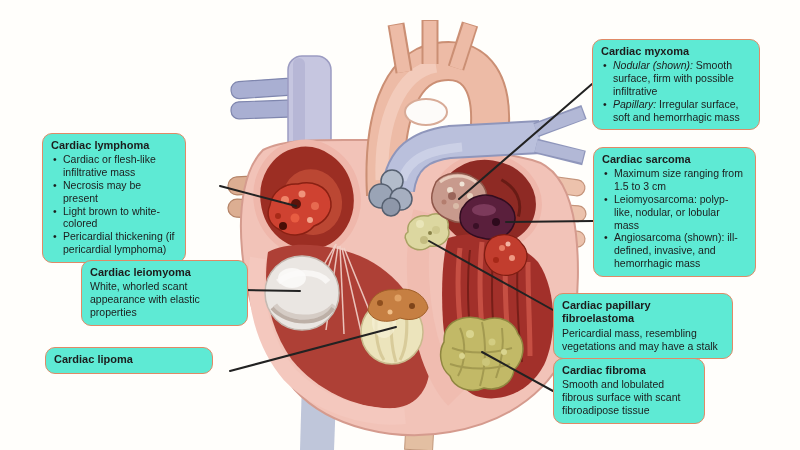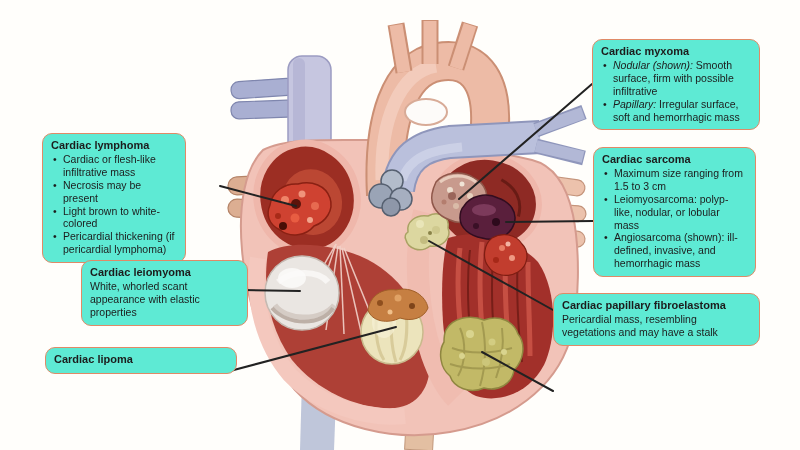--- a/index.html
+++ b/index.html
@@ -235,36 +235,40 @@
     <div class="bullet">Necrosis may be present</div>
     <div class="bullet">Light brown to white-colored</div>
     <div class="bullet">Pericardial thickening (if pericardial lymphoma)</div>
   </div>
 
   <div class="callout" style="left:45px;top:260px;width:167px;margin-left:36px;">
     <div class="title">Cardiac leiomyoma</div>
     <div>White, whorled scant appearance with elastic properties</div>
   </div>
 
-  <div class="callout" style="left:45px;top:347px;width:192px;">
+  <div class="callout" style="left:45px;top:347px;width:168px;">
     <div class="title">Cardiac lipoma</div>
   </div>
 
   <div class="callout" style="left:592px;top:39px;width:168px;">
     <div class="title">Cardiac myxoma</div>
     <div class="bullet"><span class="it">Nodular (shown):</span><span> Smooth surface, firm with possible infiltrative</span></div>
     <div class="bullet"><span class="it">Papillary:</span><span> Irregular surface, soft and hemorrhagic mass</span></div>
   </div>
 
   <div class="callout" style="left:593px;top:147px;width:163px;">
     <div class="title">Cardiac sarcoma</div>
     <div class="bullet">Maximum size ranging from 1.5 to 3 cm</div>
     <div class="bullet">Leiomyosarcoma: polyp-like, nodular, or lobular mass</div>
     <div class="bullet">Angiosarcoma (shown): ill-defined, invasive, and hemorrhagic mass</div>
   </div>
 
-  <div class="callout" style="left:553px;top:293px;width:207px;">
+  <div class="callout" style="left:553px;top:293px;width:180px;">
     <div class="title">Cardiac papillary fibroelastoma</div>
     <div>Pericardial mass, resembling vegetations and may have a stalk</div>
   </div>
 
+  <div class="callout" style="left:553px;top:358px;width:152px;">
+    <div class="title">Cardiac fibroma</div>
+    <div>Smooth and lobulated fibrous surface with scant fibroadipose tissue</div>
+  </div>
 
 </div>
 
 </body></html>

